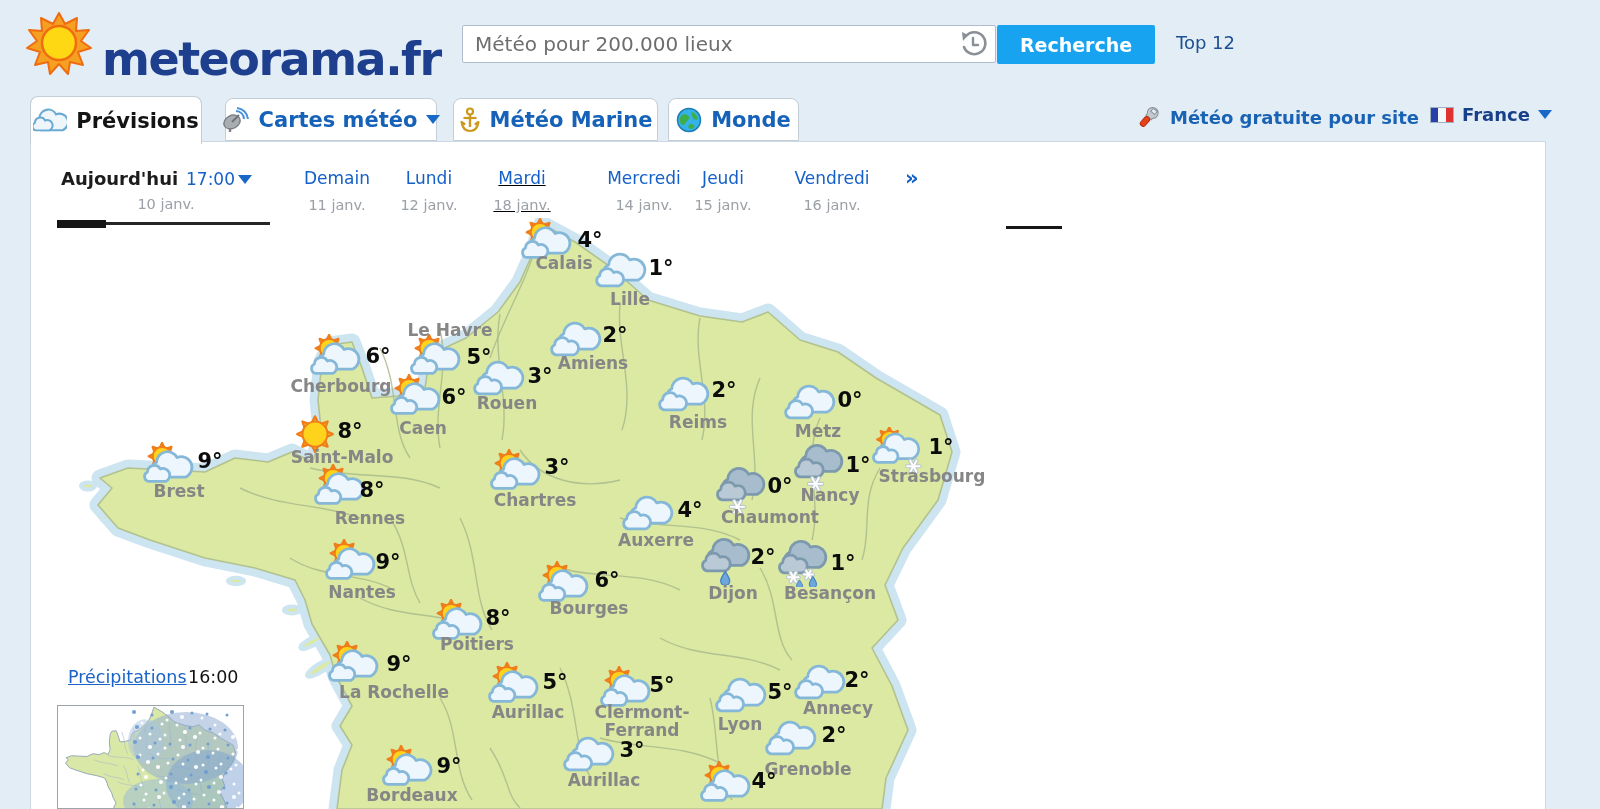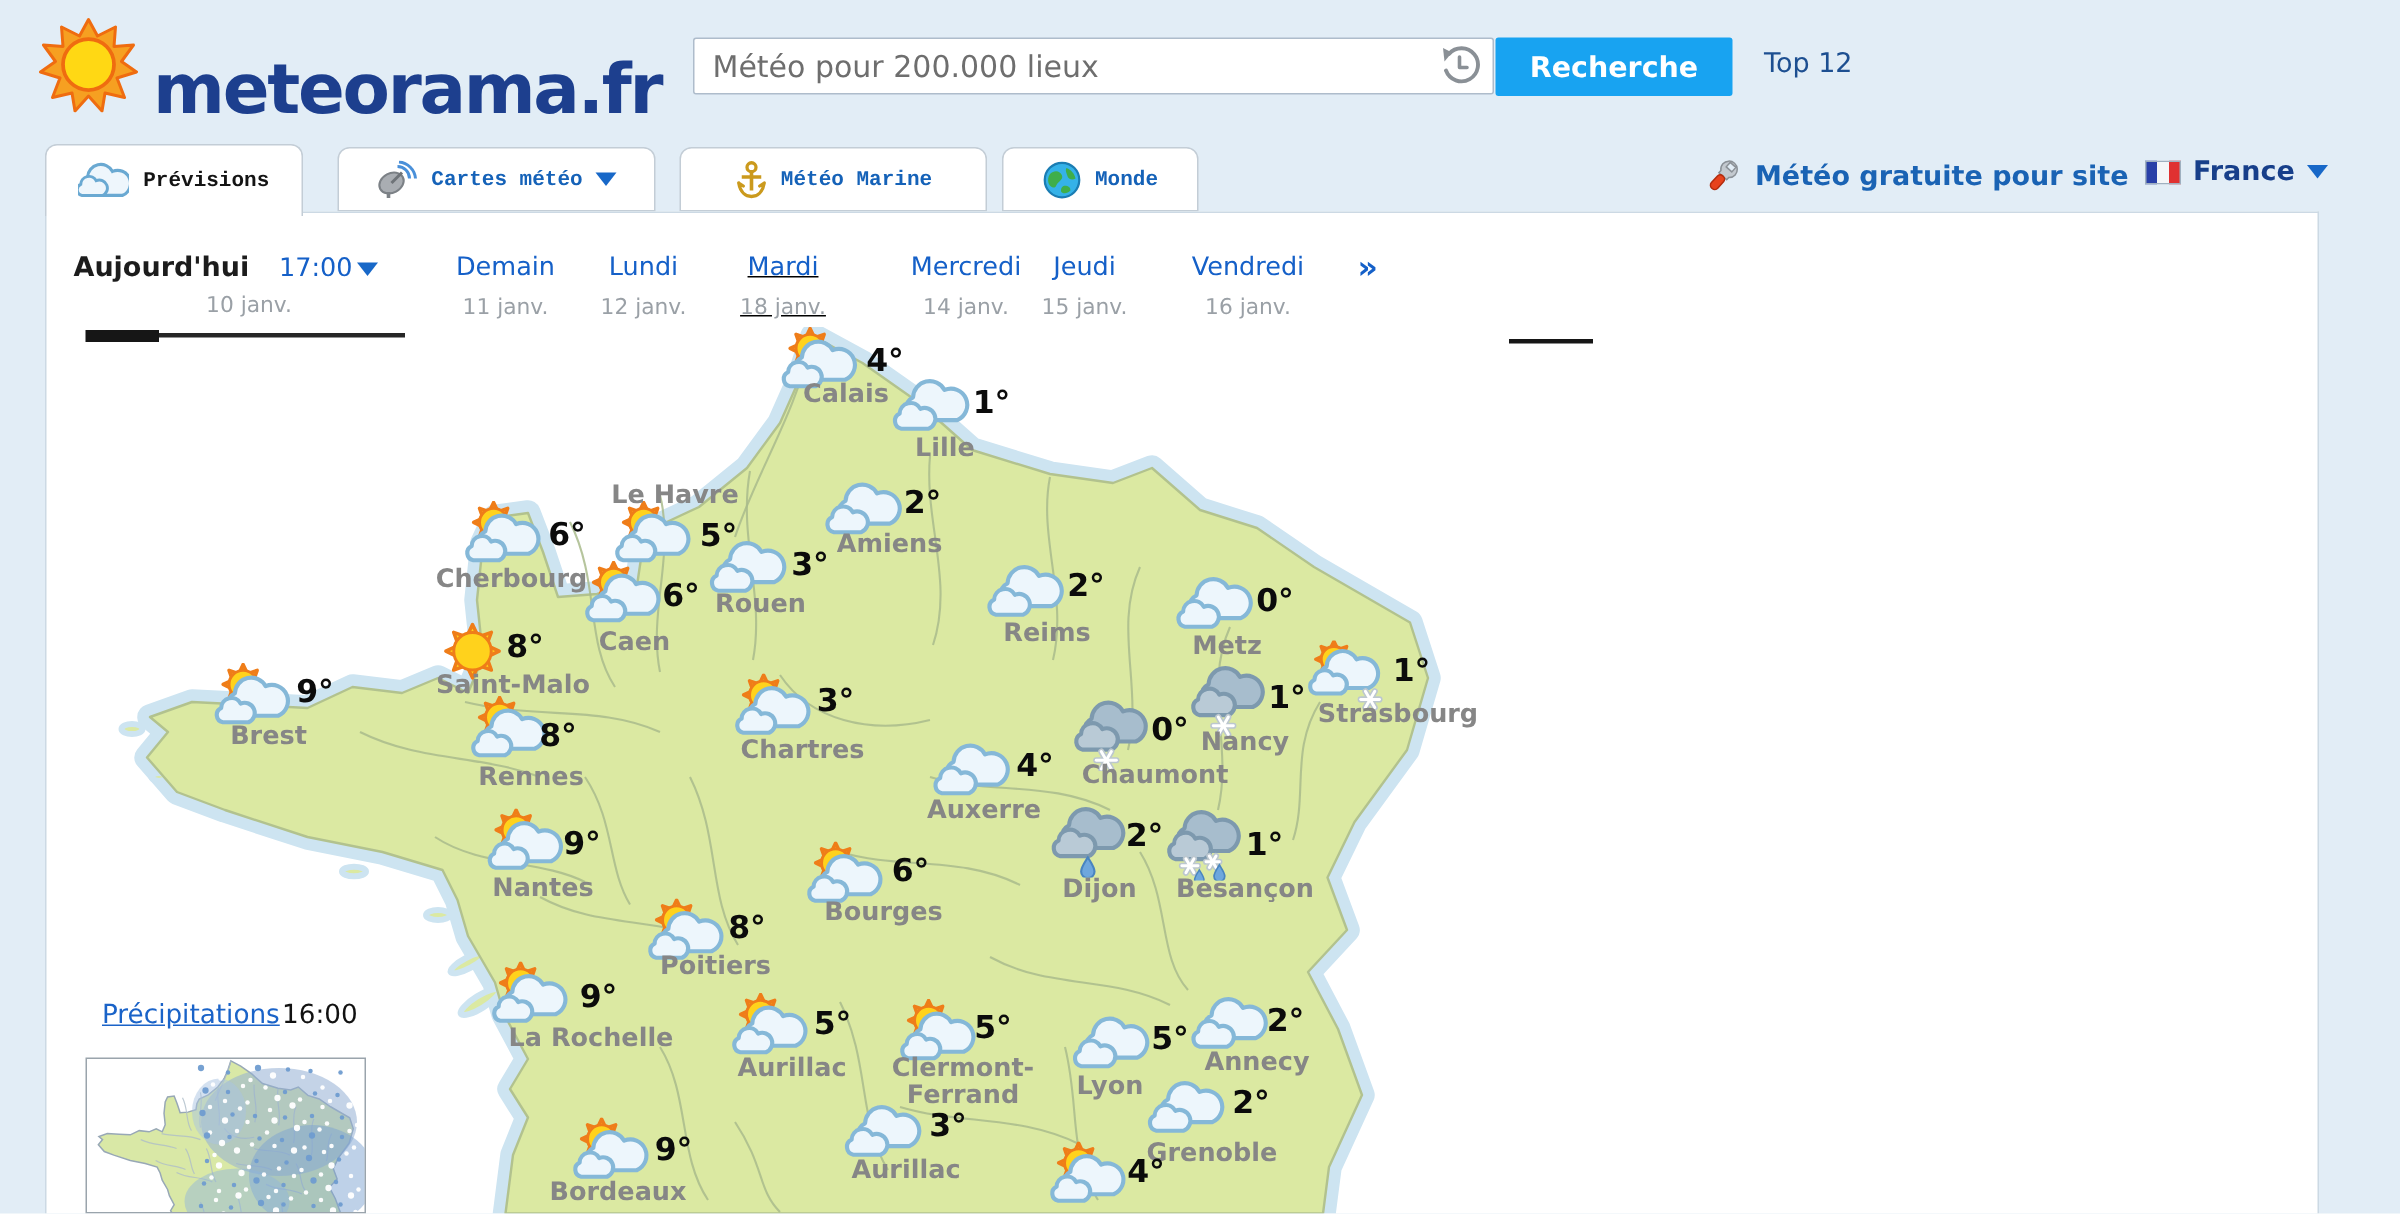--- a/index.html
+++ b/index.html
@@ -24,34 +24,34 @@
   .search-btn{
     left:997px;top:25px;width:158px;height:39px;background:#18a3f1;color:#fff;
     border:none;border-radius:2px;font-weight:bold;font-size:19px;cursor:pointer;
     font-family:"DejaVu Sans","Liberation Sans",sans-serif;
   }
   .top12{left:1176px;top:32px;font-size:18px;color:#1d4f91;text-decoration:none;}
 
   
   .tab{top:98px;height:43px;background:#fff;border:1px solid #c3cdd6;border-radius:8px 8px 0 0;
        display:flex;align-items:center;justify-content:center;gap:9px;cursor:pointer;box-sizing:border-box;}
-  .tab .tlabel{font-size:14px;font-weight:bold;color:#1562b8;white-space:nowrap;font-family:Liberation Mono, monospace;}
+  .tab .tlabel{font-size:21px;font-weight:bold;color:#1562b8;white-space:nowrap;}
   .tab.active{top:96px;height:48px;border-bottom:none;z-index:5;}
   .tab.active .tlabel{color:#141414;}
   .caret{display:inline-block;width:0;height:0;border-left:7px solid transparent;border-right:7px solid transparent;border-top:9px solid #1868c8;}
   .quick{top:104px;display:flex;align-items:center;gap:8px;cursor:pointer;}
   .quick .qlabel{font-size:18px;font-weight:bold;color:#1a63b4;white-space:nowrap;}
   .country-label{font-size:18px;font-weight:bold;color:#173f8a;}
 
   
   .panel{left:30px;top:141px;width:1516px;height:668px;background:#fff;
          border:1px solid #ccd9e4;border-bottom:none;box-sizing:border-box;z-index:1;}
 
   
-  .today-label{left:49px;top:168px;font-size:18px;font-weight:bold;color:#1c1c1c;z-index:2;}
+  .today-label{left:61px;top:168px;font-size:18px;font-weight:bold;color:#1c1c1c;z-index:2;}
   .today-time{left:186px;top:169px;font-size:17px;color:#1560c8;text-decoration:none;z-index:2;}
   .today-caret{left:238px;top:175px;z-index:2;border-left:7px solid transparent;border-right:7px solid transparent;border-top:9px solid #1868c8;width:0;height:0;}
   .today-date{left:166px;top:196px;transform:translateX(-50%);font-size:14.5px;color:#9aa0a6;z-index:2;}
   .day{position:absolute;top:168px;transform:translateX(-50%);text-align:center;z-index:2;}
   .day a{font-size:17px;color:#1560c8;text-decoration:none;display:block;cursor:pointer;}
   .day .ddate{font-size:14.5px;color:#9aa0a6;margin-top:9px;display:block;}
   .more-days{left:905px;top:166px;font-size:21px;font-weight:bold;color:#1560c8;text-decoration:none;z-index:2;}
   .tl-thick{left:57px;top:220px;width:49px;height:8px;background:#161616;z-index:2;}
   .tl-thin{left:106px;top:222px;width:164px;height:3px;background:#262626;z-index:2;}
   .tl-right{left:1006px;top:226px;width:56px;height:3px;background:#161616;z-index:2;}
@@ -418,21 +418,21 @@
     <div class="city" style="left: 342px; top: 489px;">
       <span class="wicon">
         <svg width="58" height="50" viewBox="0 0 64 56">
           <polygon points="22.0,1.1 25.3,8.0 32.5,5.5 30.0,12.7 36.9,16.0 30.0,19.3 32.5,26.5 25.3,24.0 22.0,30.9 18.7,24.0 11.5,26.5 14.0,19.3 7.1,16.0 14.0,12.7 11.5,5.5 18.7,8.0" fill="#ffd21c" stroke="#ef7d19" stroke-width="2.6" stroke-linejoin="round"></polygon>
           <circle cx="22" cy="16" r="10.5" fill="#ffd21c" stroke="#ef7d19" stroke-width="2.2"></circle>
           <path d="M42 31 H11 A9 9 0 0 1 9 14 A12.5 12.5 0 0 1 32.5 8.5 A9.5 9.5 0 0 1 42 31 Z" transform="translate(7,9) scale(0.98)" fill="#edf6fc" stroke="#85b8d8" stroke-width="3.16" stroke-linejoin="round"></path>
           <path d="M42 31 H11 A9 9 0 0 1 9 14 A12.5 12.5 0 0 1 32.5 8.5 A9.5 9.5 0 0 1 42 31 Z" transform="translate(0,25) scale(0.62)" fill="#edf6fc" stroke="#85b8d8" stroke-width="5.00" stroke-linejoin="round"></path>
         </svg>
       </span>
       <span class="ctemp" style="left: 30px; top: 1px;">8°</span>
-      <span class="clabel" style="left: 12px; top: 30px;">Rennes</span>
+      <span class="clabel" style="left: 28px; top: 30px;">Rennes</span>
     </div>
     <div class="city" style="left: 742px; top: 489px;">
       <span class="wicon">
         <svg width="58" height="50" viewBox="0 0 64 56">
           <path d="M42 31 H11 A9 9 0 0 1 9 14 A12.5 12.5 0 0 1 32.5 8.5 A9.5 9.5 0 0 1 42 31 Z" transform="translate(7,3) scale(1)" fill="#a7bdcd" stroke="#7d99ae" stroke-width="3.10" stroke-linejoin="round"></path>
           <path d="M42 31 H11 A9 9 0 0 1 9 14 A12.5 12.5 0 0 1 32.5 8.5 A9.5 9.5 0 0 1 42 31 Z" transform="translate(2,19) scale(0.68)" fill="#b9cad6" stroke="#7d99ae" stroke-width="4.56" stroke-linejoin="round"></path>
           <g stroke="#bcc7cf" stroke-width="4.6" stroke-linecap="round">
             <line x1="-7.5" y1="0" x2="7.5" y2="0" transform="translate(27,48) rotate(0)"></line>
             <line x1="-7.5" y1="0" x2="7.5" y2="0" transform="translate(27,48) rotate(60)"></line>
             <line x1="-7.5" y1="0" x2="7.5" y2="0" transform="translate(27,48) rotate(120)"></line>

